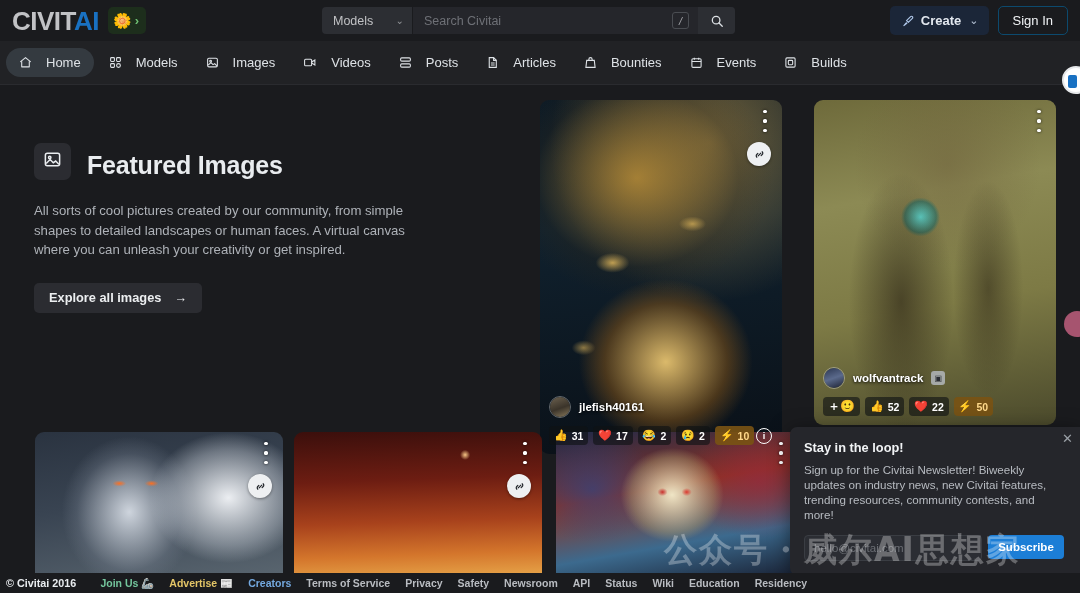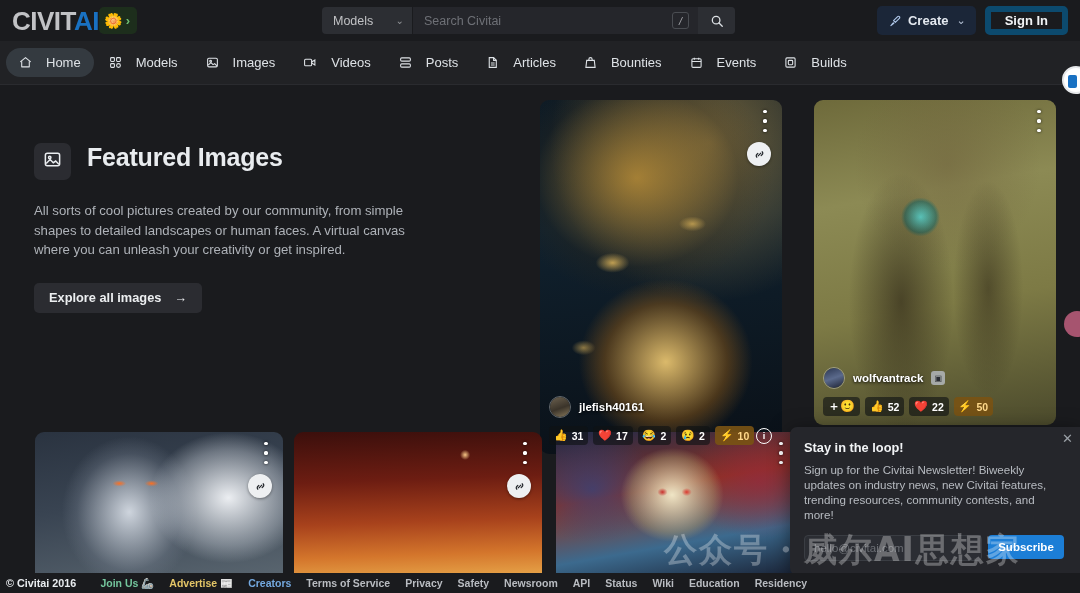--- a/index.html
+++ b/index.html
@@ -12,21 +12,21 @@
   }
   #app { position: relative; width: 1080px; height: 593px; overflow: hidden; background:#1a1b1e; }
 
   
   .header {
     position: absolute; top:0; left:0; width:1080px; height:41px;
     background:#1a1b1e;
     display:flex; align-items:center;
     z-index: 40;
   }
-  .logo-wrap { display:flex; align-items:center; margin-left:12px; }
+  .logo-wrap { display:flex; align-items:center; margin-left:12px; gap:9px; }
   .logo-text {
     font-size:26px; font-weight:800; letter-spacing:-0.5px;
     font-family:"Liberation Sans", sans-serif;
     line-height:1;
   }
   .logo-c { color:#c1c2c5; }
   .logo-ai { color:#1971c2; }
   .logo-badge {
     background:#1d2e1c; border-radius:5px; height:27px;
     display:flex; align-items:center; gap:3px; padding:0 7px 0 5px;
@@ -64,42 +64,42 @@
   }
 
   .header-right { position:absolute; right:12px; top:6px; display:flex; align-items:center; gap:9px; }
   .create-btn {
     height:29px; background:#1b2638; border-radius:5px; display:flex; align-items:center;
     gap:6px; padding:0 10px 0 11px; cursor:pointer;
   }
   .create-btn .lbl { font-size:13px; font-weight:700; color:#e3e8ef; }
   .create-btn .chev { font-size:11px; color:#b6c3d6; margin-left:2px; }
   .signin-btn {
-    height:29px; min-width:70px; border:6px solid #0c4a6e; border-radius:5px;
+    height:29px; min-width:70px; border:1px solid #0c4a6e; border-radius:5px;
     display:flex; align-items:center; justify-content:center; padding:0 14px;
-    font-size:13px; font-weight:700; color:#f1f3f5; cursor:pointer; background:#1a1b1e;
+    font-size:13px; font-weight:400; color:#f1f3f5; cursor:pointer; background:#1a1b1e;
   }
 
   
   .nav {
     position:absolute; top:41px; left:0; width:1080px; height:44px;
     background:#212225; display:flex; align-items:center; padding-left:6px; gap:2px;
     border-bottom:1px solid #2a2b2f; z-index:39;
   }
   .nav-item {
     display:flex; align-items:center; gap:14px; height:29px; padding:0 13px;
     border-radius:15px; font-size:13px; color:#dee2e6; cursor:pointer; white-space:nowrap;
   }
   .nav-item.active { background:#343a40; }
   .nav-ico { display:flex; align-items:center; }
 
   
   .hero { position:absolute; left:0; top:85px; width:545px; height:348px; }
   .hero-inner { padding:58px 0 0 34px; }
-  .hero-title-row { display:flex; align-items:flex-start; gap:16px; }
+  .hero-title-row { display:flex; align-items:flex-end; gap:16px; }
   .hero-icon-box {
     width:37px; height:37px; background:#2b2c31; border-radius:7px;
     display:flex; align-items:center; justify-content:center;
   }
   .hero-title { font-size:25px; font-weight:800; color:#e9ecef; letter-spacing:-0.2px; }
   .hero-desc {
     margin-top:21px; font-size:13.2px; line-height:19.5px; color:#aeb2b8; max-width:410px;
   }
   .hero-btn {
     margin-top:23px; display:inline-flex; align-items:center; gap:13px;

